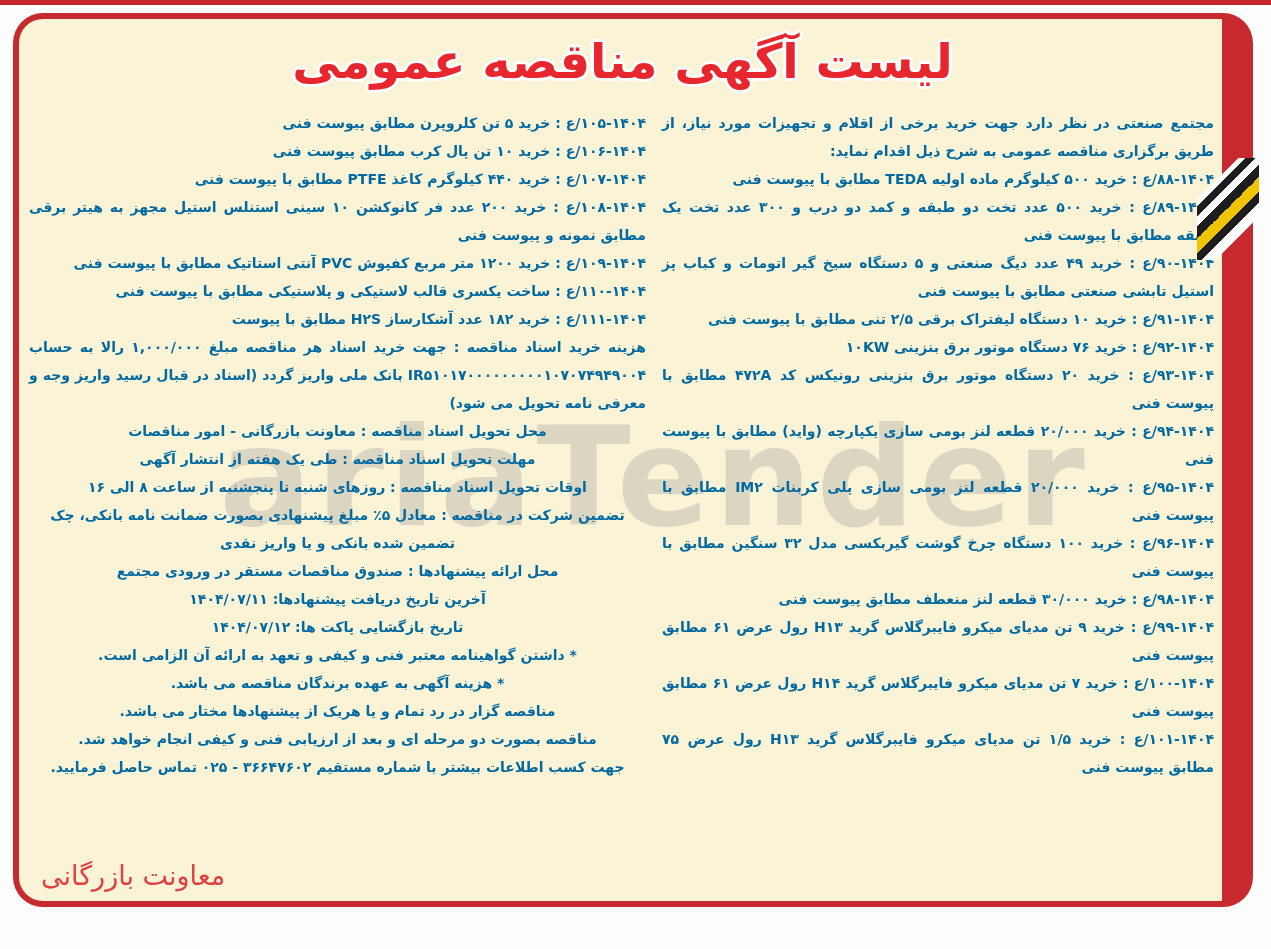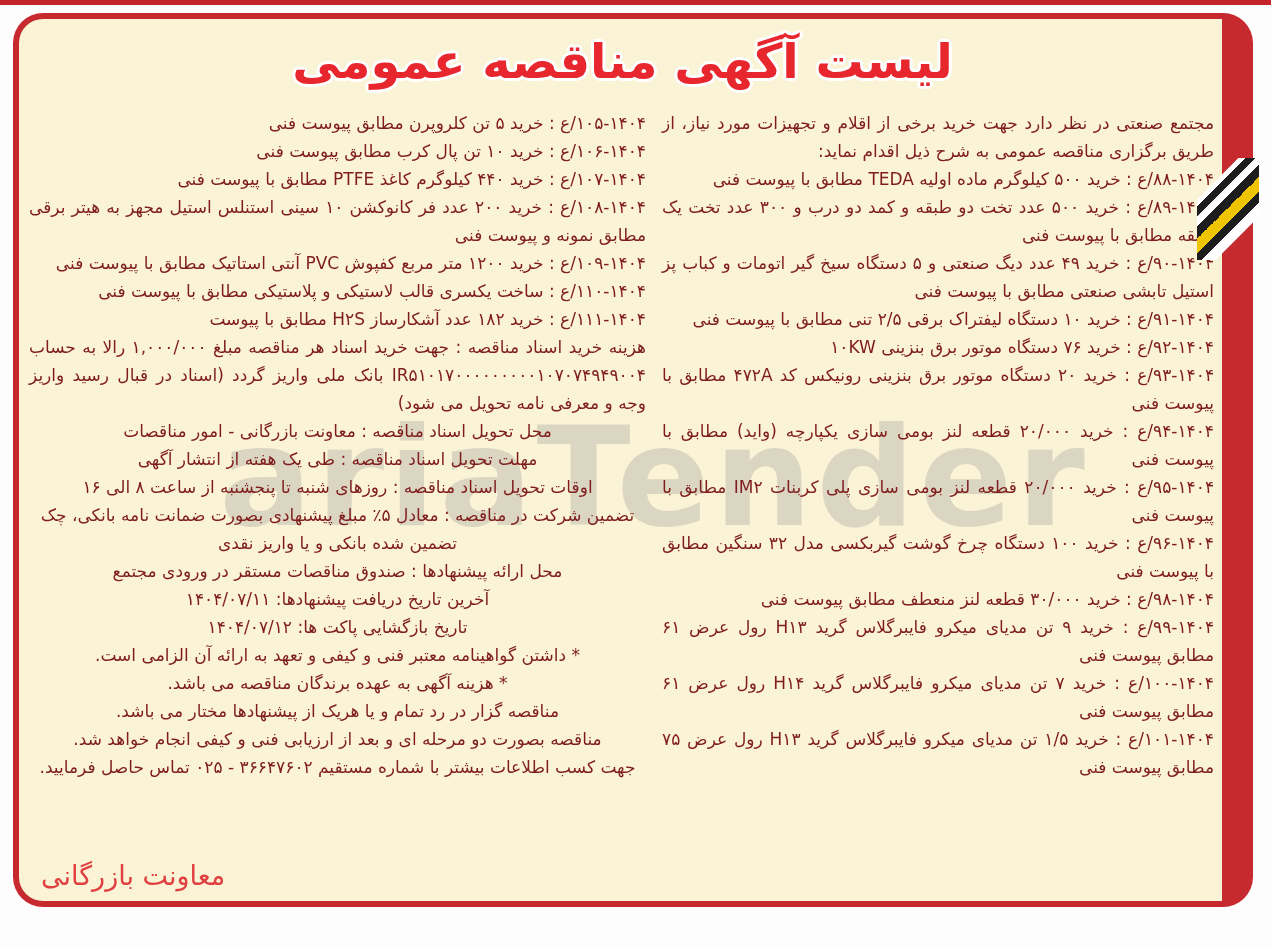--- a/index.html
+++ b/index.html
@@ -41,24 +41,24 @@
   }
   .columns{
     position:relative;z-index:2;
     display:flex;
     direction:rtl;
     gap:16px;
     padding:0 8px 0 10px;
   }
   .col{
     direction:rtl;
-    font-size:17px;
+    font-size:14px;
     line-height:28px;
-    font-weight:normal;
-    color:#7f1d1d;
+    font-weight:bold;
+    color:#0369a1;
     text-align:justify;
   }
   .col-right{width:552px;flex:none;}
   .col-left{flex:1;}
   .col p{margin:0;}
   .centered p{text-align:center;}
   .sig{
     position:absolute;z-index:3;
     left:22px;bottom:10px;
     direction:rtl;

